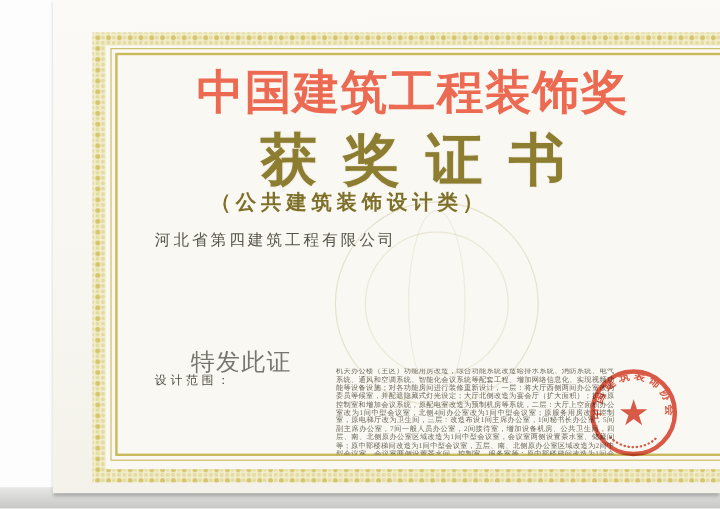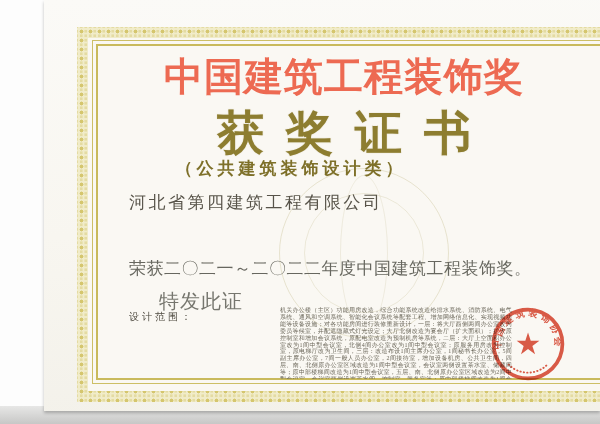--- a/index.html
+++ b/index.html
@@ -80,21 +80,21 @@
     text-shadow: 0 0 1px rgba(141,125,48,.5);
   }
   .category {
     position: absolute; left: 0; top: 157px; width: 494px;
     text-align: center;
     font-size: 17px; font-weight: bold; letter-spacing: 4px;
     color: #7e7029;
   }
   .recipient {
     position: absolute; left: 85px; top: 191px;
-    font-size: 17px; letter-spacing: 2.5px;
+    font-size: 13px; letter-spacing: 2.5px;
     color: #575349;
   }
   .body-row {
     position: absolute; left: 115px; top: 219px; width: 440px;
     display: flex; align-items: flex-start;
   }
   .body-prefix {
     font-family: "Liberation Sans", sans-serif;
     font-size: 17px; color: #6c6c68; padding-top: 6px; white-space: nowrap;
   }
@@ -160,21 +160,20 @@
 
     <div class="award-title">中国建筑工程装饰奖</div>
 
     <div class="cert-title">获奖证书</div>
 
     <div class="category">（公共建筑装饰设计类）</div>
 
     <div class="recipient">河北省第四建筑工程有限公司</div>
 
 
-    <div class="award-line">荣获二〇二一～二〇二二年度中国建筑工程装饰奖。</div>
 
     <div class="issue-line">特发此证</div>
 
     <div class="scope-label">设计范围：</div>
 
     <div class="scope-text">机关办公楼（主区）功能用房改造，综合功能系统改造给排水系统、消防系统、电气系统、通风和空调系统、智能化会议系统等配套工程、增加网络信息化、实现视频功能等设备设施；对各功能房间进行装修重新设计，一层：将大厅西侧两间办公室改为委员等候室，并配遮隐藏式灯光设定；大厅北侧改造为宴会厅（扩大面积）；扩大原控制室和增加会议系统，原配电室改造为预制机房等系统，二层：大厅上空面积办公室改为1间中型会议室，北侧4间办公室改为1间中型会议室；原服务用房改为控制室，原电梯厅改为卫生间，三层：改造布设1间主席办公室，1间秘书长办公室，5间副主席办公室，7间一般人员办公室，2间接待室，增加设备机房、公共卫生间，四层、南、北侧原办公室区域改造为1间中型会议室，会议室两侧设置茶水室、储藏间等；原中部楼梯间改造为1间中型会议室，五层、南、北侧原办公室区域改造为2间中型会议室，会议室两侧设置茶水间、控制室、服务室等；原中部楼梯间改造为1间会议室，六层：西侧会议厅改造为多功能厅并增加视频会议功能，将原附属用房改造为会议准备室、服务间、休息间等，对原主席会议室扩大为主席会议室，并进行装修改造</div>
 
 
     <svg class="seal" viewBox="0 0 100 100" xmlns="http://www.w3.org/2000/svg">
       <circle cx="50" cy="50" r="46.5" fill="none" stroke="#d9452f" stroke-width="5"></circle>

